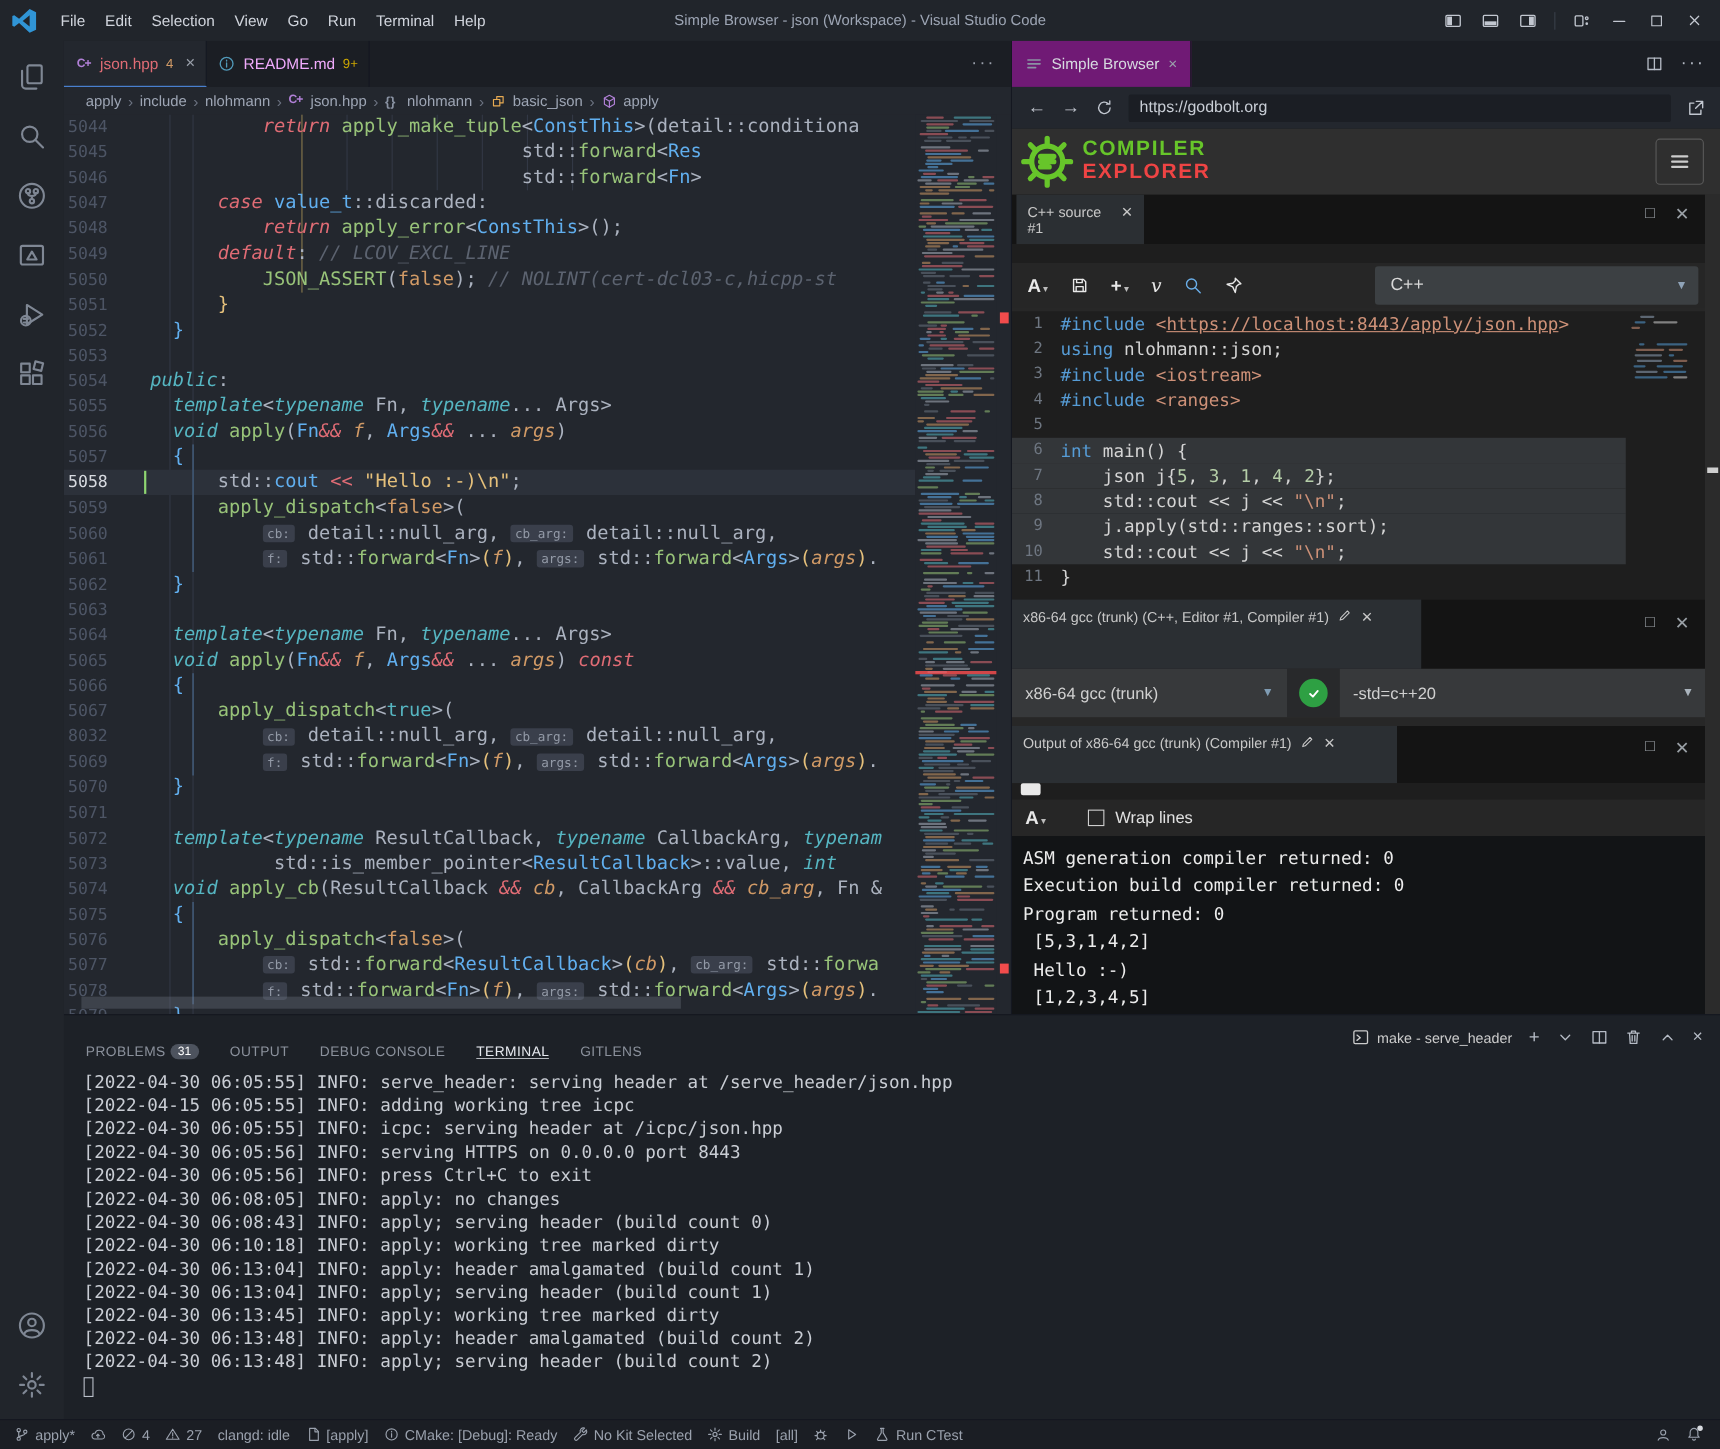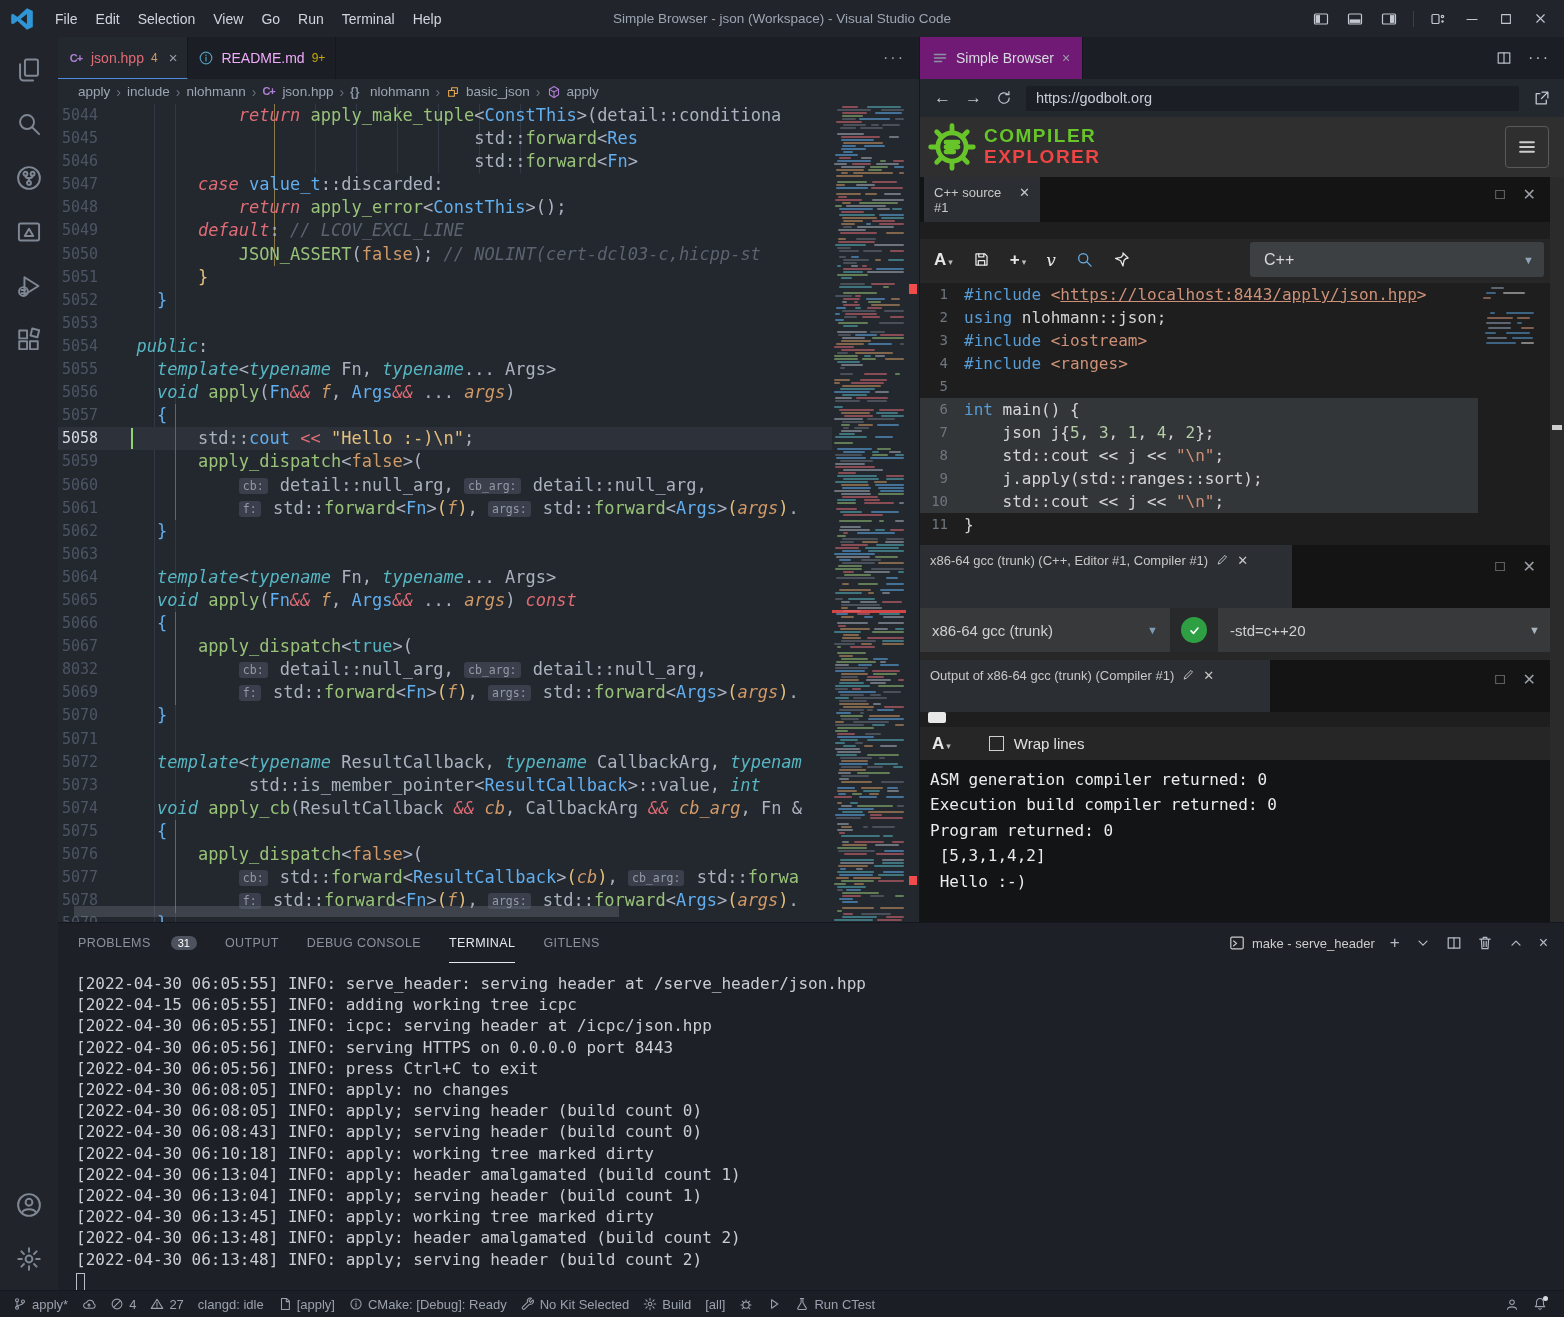--- a/index.html
+++ b/index.html
@@ -109,21 +109,21 @@
   #wrap-box{width:15px;height:15px;border:1.4px solid #cfcfcf;margin-left:28px}
   #out-content{position:absolute;left:0;top:643px;width:630px;height:162px;background:#121416;padding:7px 0 0 10px}
   .out-line{font-family:"DejaVu Sans Mono",monospace;font-size:16px;line-height:25.4px;color:#ececec;white-space:pre}
   #ce-scrollcol{position:absolute;left:630px;top:60px;width:14px;height:745px;background:#2b2b2b}
   #ce-scrolltick{position:absolute;left:2px;top:248px;width:10px;height:5px;background:#cfcfcf}
 
   
   #panel{position:absolute;left:58px;top:922px;width:1506px;height:368px;background:#1d2127;border-top:1px solid #141720}
   #panel-header{height:40px;display:flex;align-items:center}
   #panel-tabs{display:flex;align-items:center;gap:28px;padding-left:20px;height:100%}
-  .ptab{font-size:12.5px;letter-spacing:.4px;color:#8b919c;height:100%;display:flex;align-items:center;gap:20px}
+  .ptab{font-size:12.5px;letter-spacing:.4px;color:#8b919c;height:100%;display:flex;align-items:flex-end;gap:4px}
   .ptab.active{color:#e6e9ef;box-shadow:inset 0 -1px 0 #e6e9ef}
   .ptab .pbadge{background:#4d535e;color:#fff;font-size:11px;border-radius:9px;padding:1px 7px;letter-spacing:0}
   #panel-actions{margin-left:auto;display:flex;align-items:center;gap:15px;padding-right:16px;color:#b6bcc6;font-size:13px}
   #panel-actions .ic svg{width:16px;height:16px}
   #term-title{display:flex;align-items:center;gap:7px;color:#cccccc}
   #terminal{padding:10px 0 0 18px}
   .tline{font-family:"DejaVu Sans Mono",monospace;font-size:16px;line-height:21.2px;color:#c9cdd4;white-space:pre}
   #term-cursor{width:9px;height:18px;border:1px solid #b9bfc9;margin-top:3px}
 
   
@@ -1188,20 +1188,21 @@
         <span id="wrap-box"></span>
         <span style="font-size:15px;color:#e0e0e0">Wrap lines</span>
       </div>
 
       <div id="out-content">
           <div class="out-line">ASM generation compiler returned: 0</div>
           <div class="out-line">Execution build compiler returned: 0</div>
           <div class="out-line">Program returned: 0</div>
           <div class="out-line"> [5,3,1,4,2]</div>
           <div class="out-line"> Hello :-)</div>
+          <div class="out-line"> [1,2,3,4,5]</div>
         </div>
 
       <div id="ce-scrollcol">
         <div id="ce-scrolltick"></div>
       </div>
     </div>
   </div>
 
   <div id="panel">
     <div id="panel-header">
@@ -1259,21 +1260,20 @@
       </div>
     </div>
     <div id="terminal">
       <div id="termlines">
           <div class="tline">[2022-04-30 06:05:55] INFO: serve_header: serving header at /serve_header/json.hpp</div>
           <div class="tline">[2022-04-15 06:05:55] INFO: adding working tree icpc</div>
           <div class="tline">[2022-04-30 06:05:55] INFO: icpc: serving header at /icpc/json.hpp</div>
           <div class="tline">[2022-04-30 06:05:56] INFO: serving HTTPS on 0.0.0.0 port 8443</div>
           <div class="tline">[2022-04-30 06:05:56] INFO: press Ctrl+C to exit</div>
           <div class="tline">[2022-04-30 06:08:05] INFO: apply: no changes</div>
-          <div class="tline">[2022-04-30 06:08:05] INFO: apply; serving header (build count 0)</div>
           <div class="tline">[2022-04-30 06:08:43] INFO: apply; serving header (build count 0)</div>
           <div class="tline">[2022-04-30 06:10:18] INFO: apply: working tree marked dirty</div>
           <div class="tline">[2022-04-30 06:13:04] INFO: apply: header amalgamated (build count 1)</div>
           <div class="tline">[2022-04-30 06:13:04] INFO: apply; serving header (build count 1)</div>
           <div class="tline">[2022-04-30 06:13:45] INFO: apply: working tree marked dirty</div>
           <div class="tline">[2022-04-30 06:13:48] INFO: apply: header amalgamated (build count 2)</div>
           <div class="tline">[2022-04-30 06:13:48] INFO: apply; serving header (build count 2)</div>
         </div>
       <div id="term-cursor"></div>
     </div>

